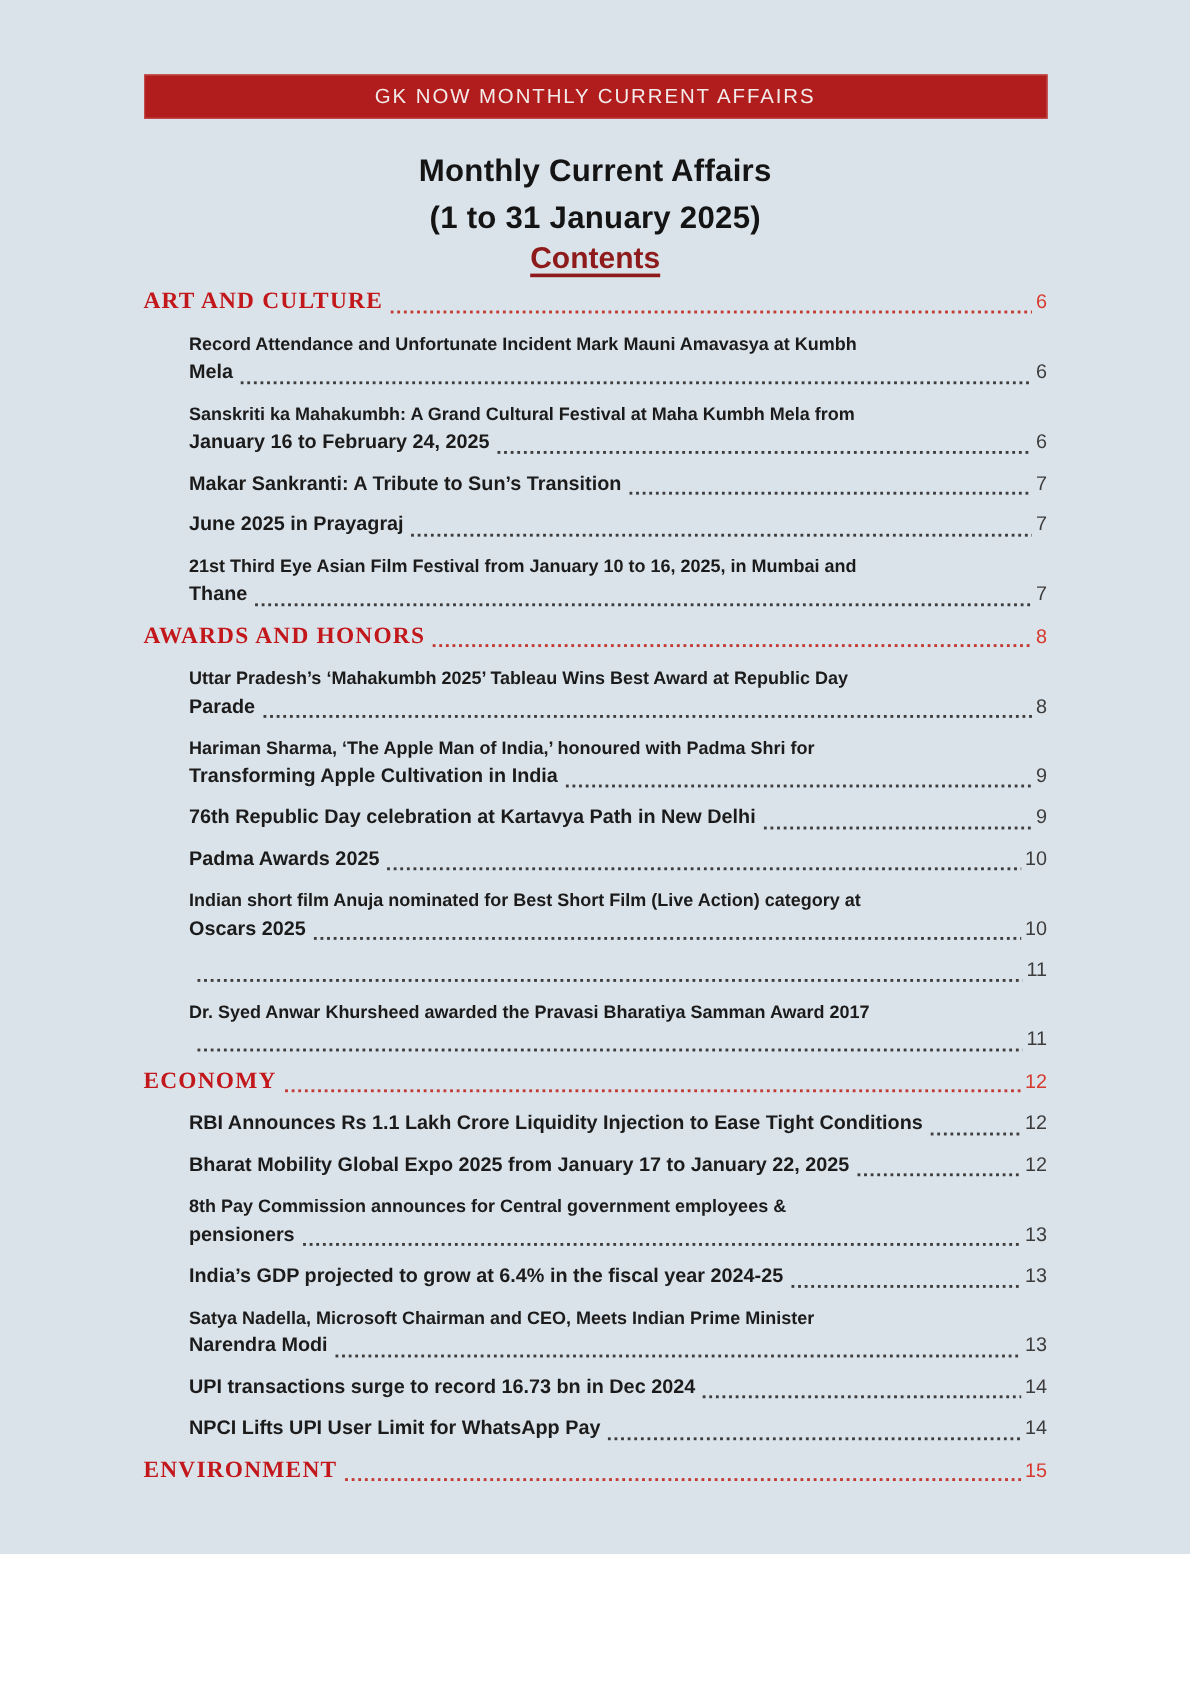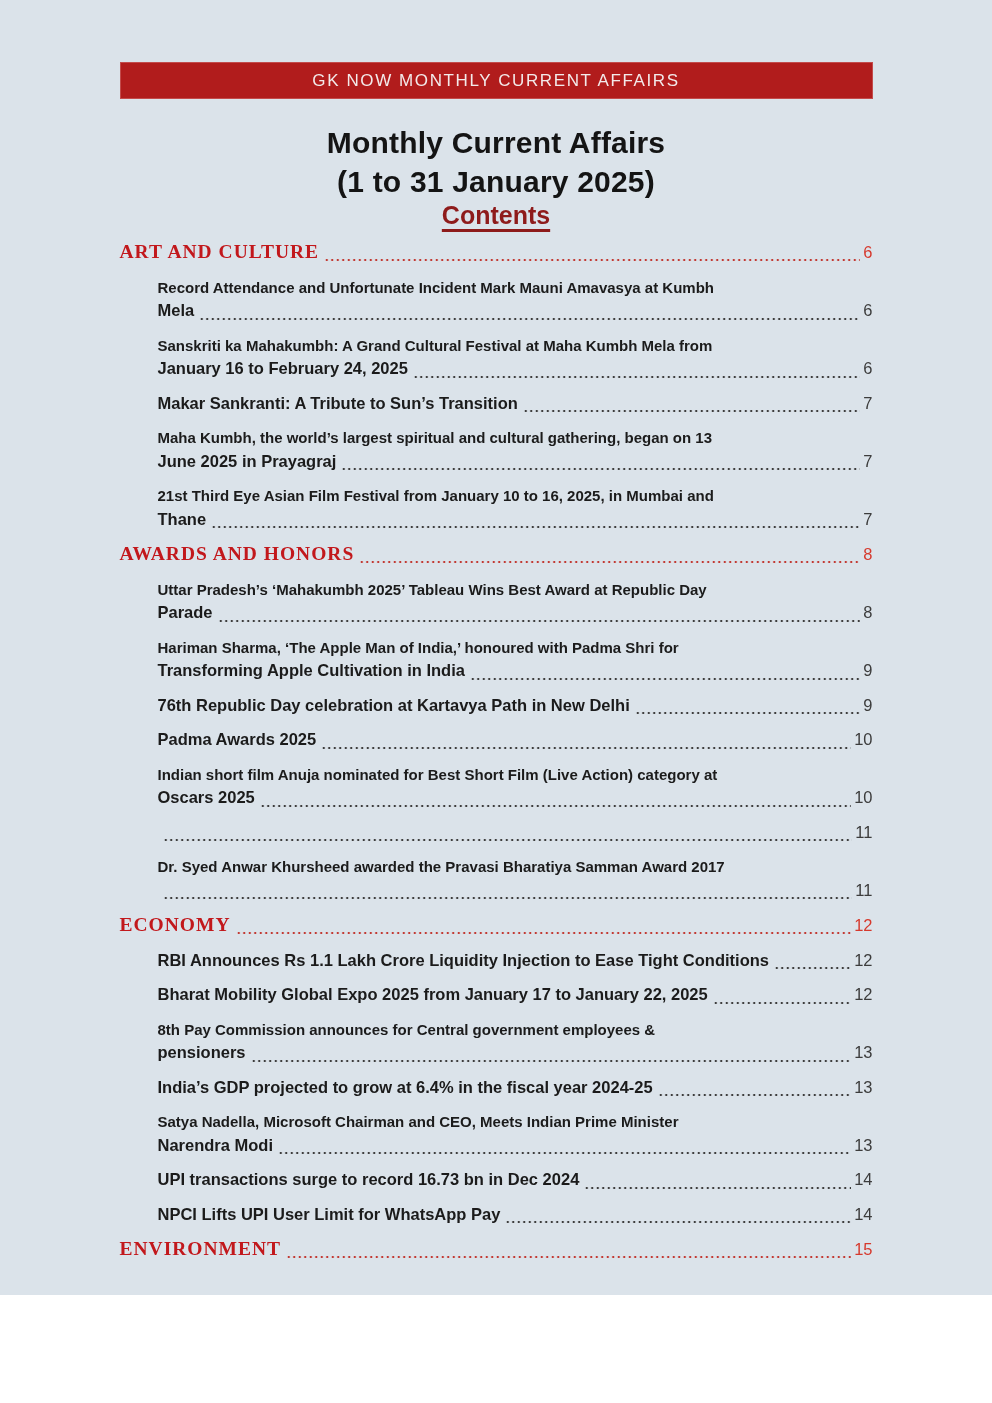--- a/index.html
+++ b/index.html
@@ -21,21 +21,21 @@
     background:var(--banner-bg);
     display:flex;align-items:center;justify-content:center;
     border:1px solid #c34b4b;
   }
   .banner-text{
     color:var(--banner-text);font-size:17px;font-weight:400;
     letter-spacing:1.6px;
   }
   .title-block{margin-top:24px;text-align:center;}
   .title-line{
-    font-size:30px;font-weight:700;color:var(--title-text);
+    font-size:26px;font-weight:700;color:var(--title-text);
     line-height:39px;letter-spacing:0.2px;
   }
   .contents-heading-wrap{text-align:center;}
   .contents-heading{
     display:inline-block;font-size:25px;font-weight:700;
     color:var(--contents-heading);
     text-decoration:underline;text-decoration-thickness:3px;text-underline-offset:5px;
   }
   .toc{width:753px;margin:10px auto 0;}
   .toc-row{margin-bottom:11px;}
@@ -119,23 +119,20 @@
   </div>
       <div class="toc-row entry">
 
     <div class="toc-lastline">
       <span class="toc-label">Makar Sankranti: A Tribute to Sun’s Transition</span>
       <span class="toc-leader"></span>
       <span class="toc-page">7</span>
     </div>
   </div>
       <div class="toc-row entry">
-    <div class="toc-prelines">
-          <div class="toc-preline">Maha Kumbh, the world’s largest spiritual and cultural gathering, began on 13</div>
-        </div>
     <div class="toc-lastline">
       <span class="toc-label">June 2025 in Prayagraj</span>
       <span class="toc-leader"></span>
       <span class="toc-page">7</span>
     </div>
   </div>
       <div class="toc-row entry">
     <div class="toc-prelines">
           <div class="toc-preline">21st Third Eye Asian Film Festival from January 10 to 16, 2025, in Mumbai and</div>
         </div>

